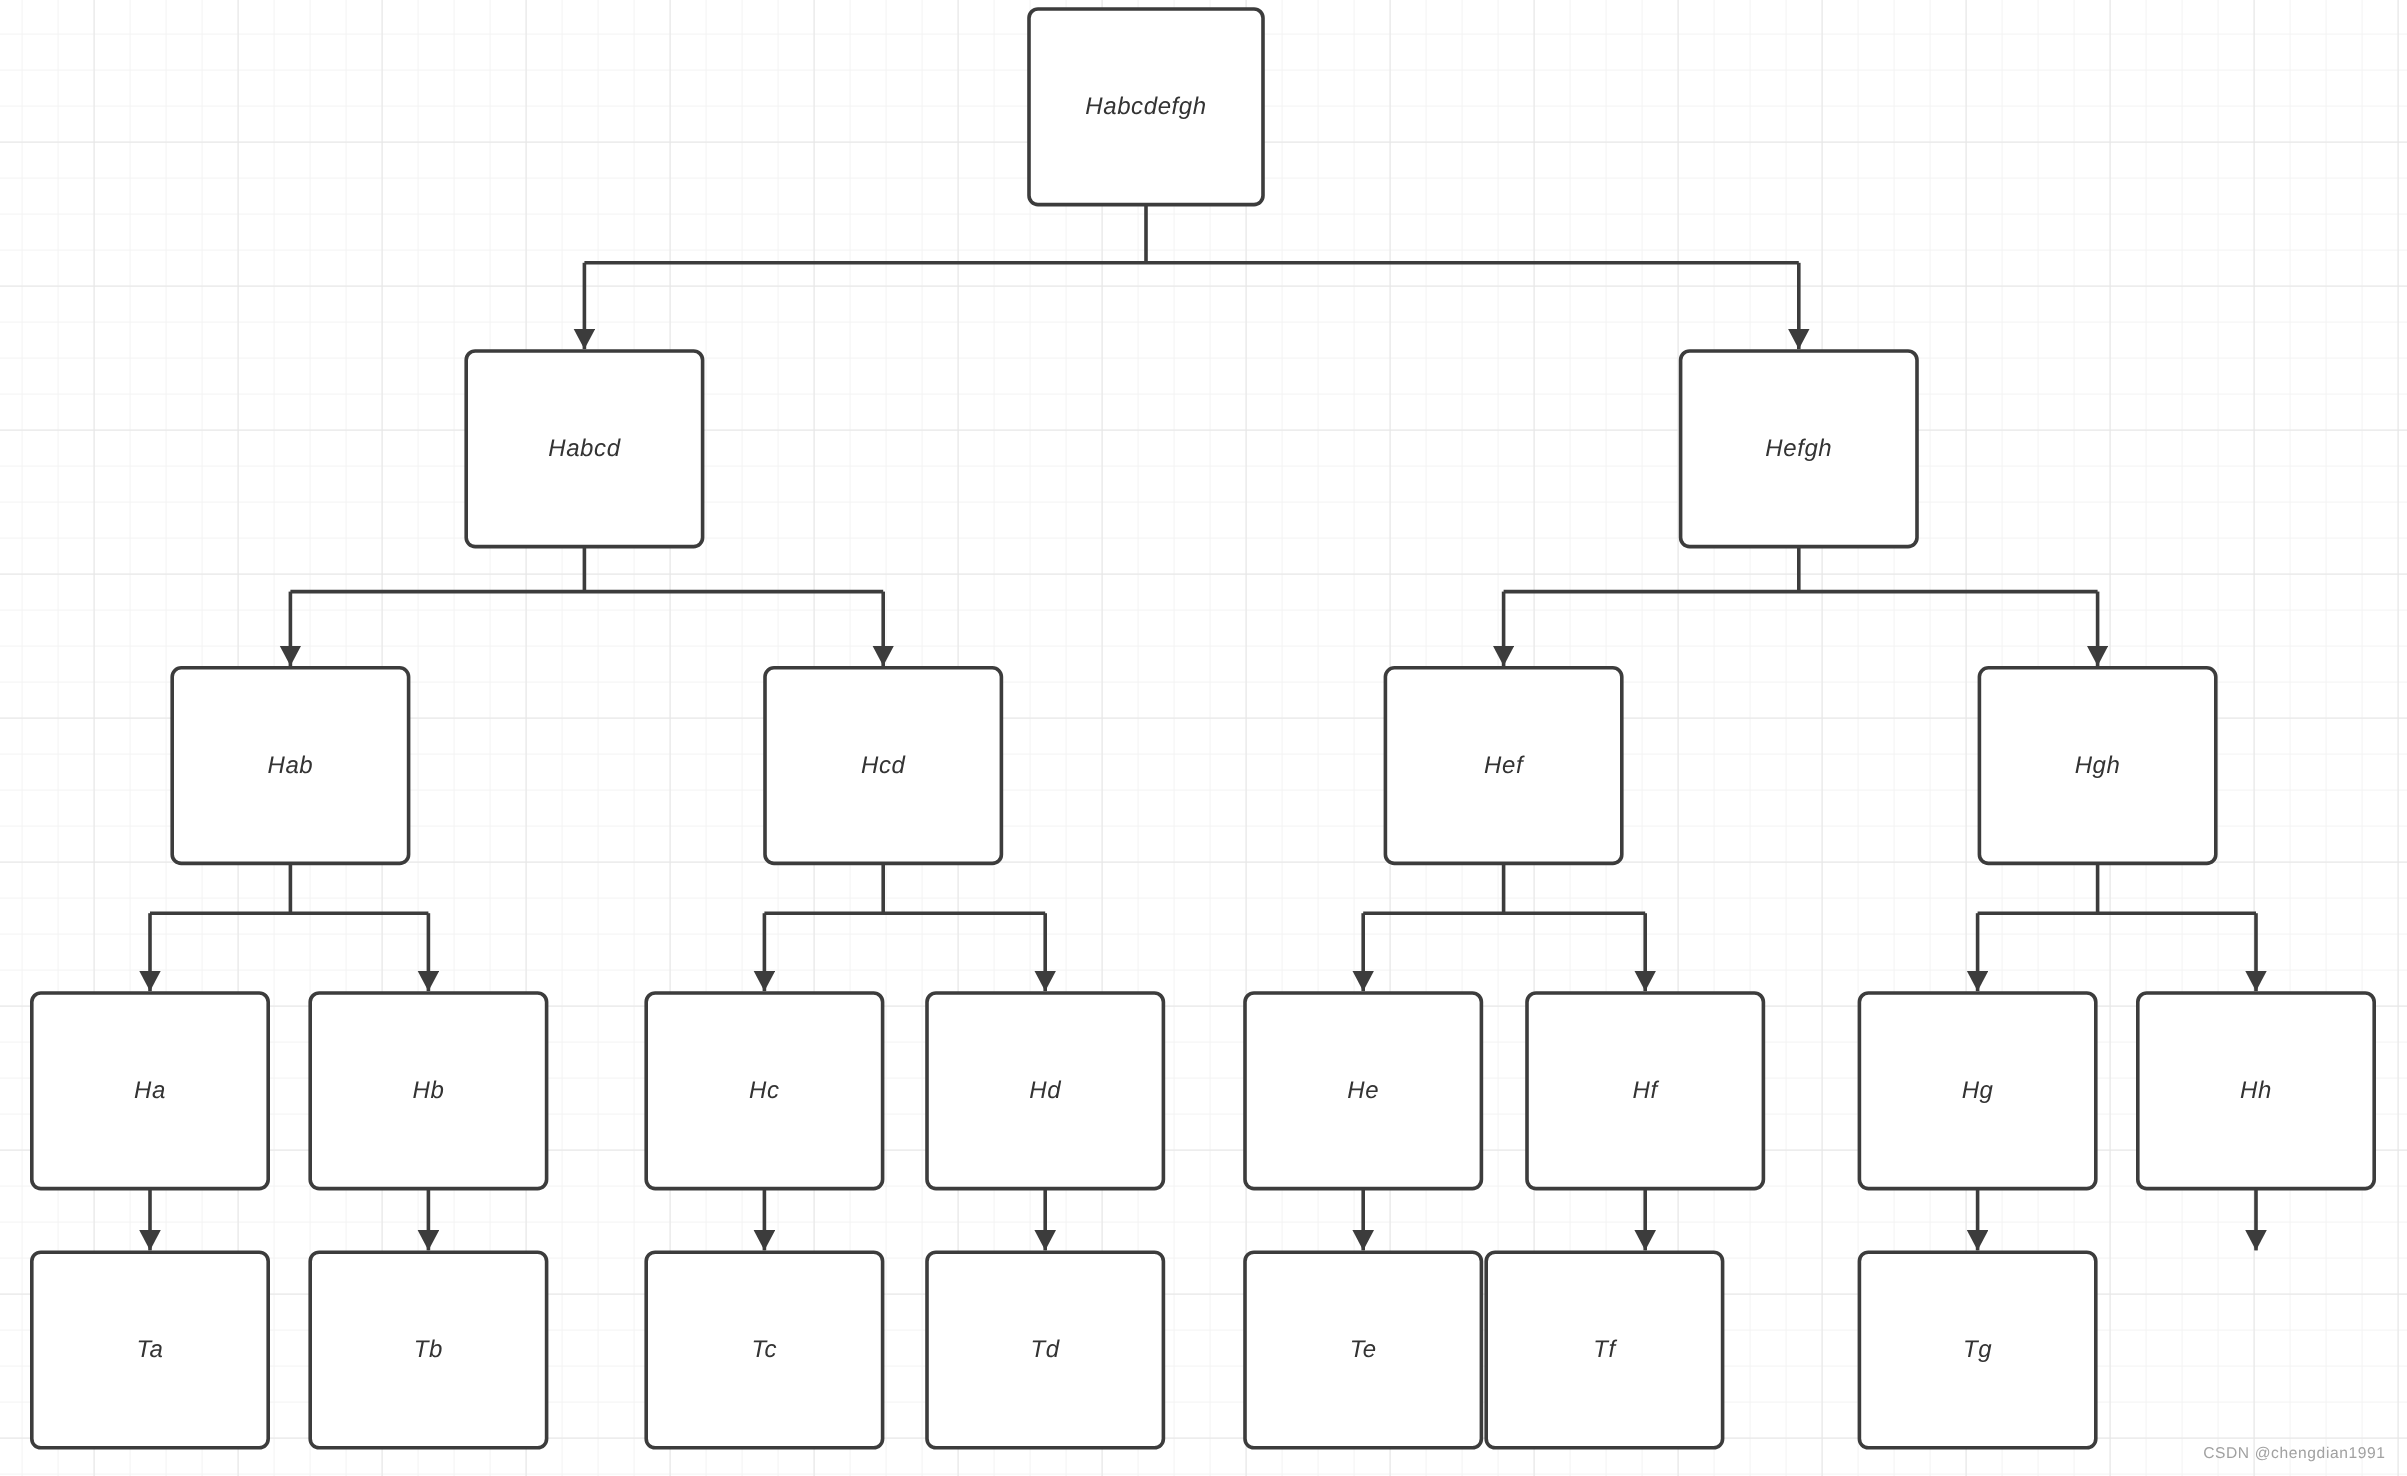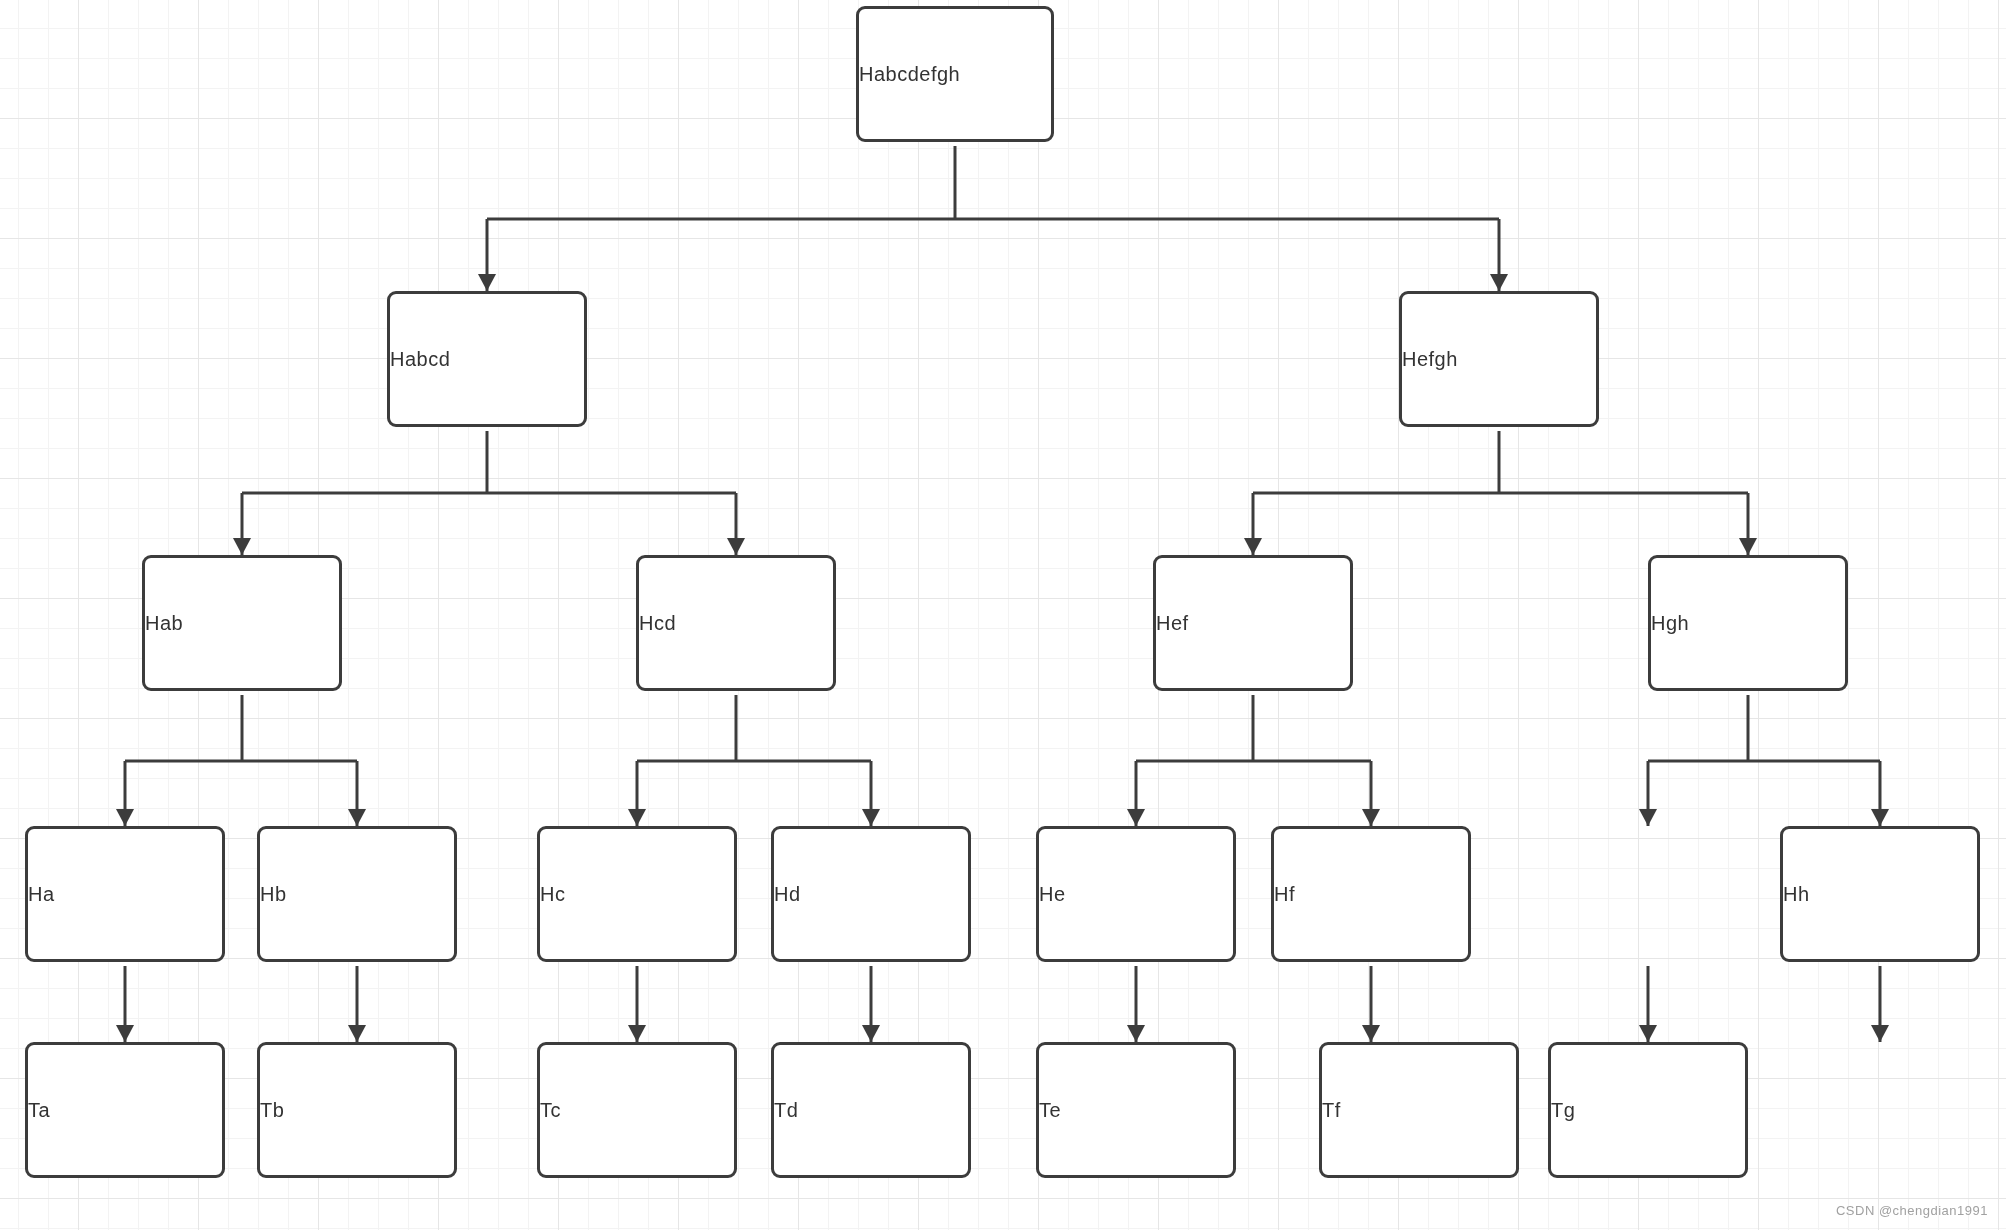--- a/index.html
+++ b/index.html
@@ -30,27 +30,28 @@
     position: absolute;
     left: 0; top: 0;
     width: 2006px;
     height: 1230px;
     pointer-events: none;
   }
   .node {
     position: absolute;
     box-sizing: border-box;
     width: 200px;
-    height: 136px;
+    height: 166px;
     background: #ffffff;
     border: 3px solid #3c3c3c;
     border-radius: 9px;
     display: flex;
     align-items: center;
-    justify-content: flex-start;
+    justify-content: center;
+    font-style: italic;
   }
   .node-label {
     font-size: 20px;
     color: #333333;
     letter-spacing: 0.5px;
     white-space: nowrap;
   }
   .watermark {
     position: absolute;
     right: 18px;
@@ -144,40 +145,43 @@
   </div>
   <div class="node" style="left:1036px;top:826px">
     <span class="node-label">He</span>
   </div>
   <div class="node" style="left:771px;top:826px">
     <span class="node-label">Hd</span>
   </div>
   <div class="node" style="left:1271px;top:826px">
     <span class="node-label">Hf</span>
   </div>
+  <div class="node" style="left:1548px;top:826px">
+    <span class="node-label">Hg</span>
+  </div>
   <div class="node" style="left:1780px;top:826px">
     <span class="node-label">Hh</span>
   </div>
 
   <div class="node" style="left:25px;top:1042px">
     <span class="node-label">Ta</span>
   </div>
   <div class="node" style="left:257px;top:1042px">
     <span class="node-label">Tb</span>
   </div>
   <div class="node" style="left:537px;top:1042px">
     <span class="node-label">Tc</span>
   </div>
   <div class="node" style="left:771px;top:1042px">
     <span class="node-label">Td</span>
   </div>
   <div class="node" style="left:1036px;top:1042px">
     <span class="node-label">Te</span>
   </div>
-  <div class="node" style="left:1319px;top:1042px">
+  <div class="node" style="left:1237px;top:1042px">
     <span class="node-label">Tf</span>
   </div>
   <div class="node" style="left:1548px;top:1042px">
     <span class="node-label">Tg</span>
   </div>
 
   <div class="watermark">CSDN @chengdian1991</div>
 </div>
 
 </body></html>

